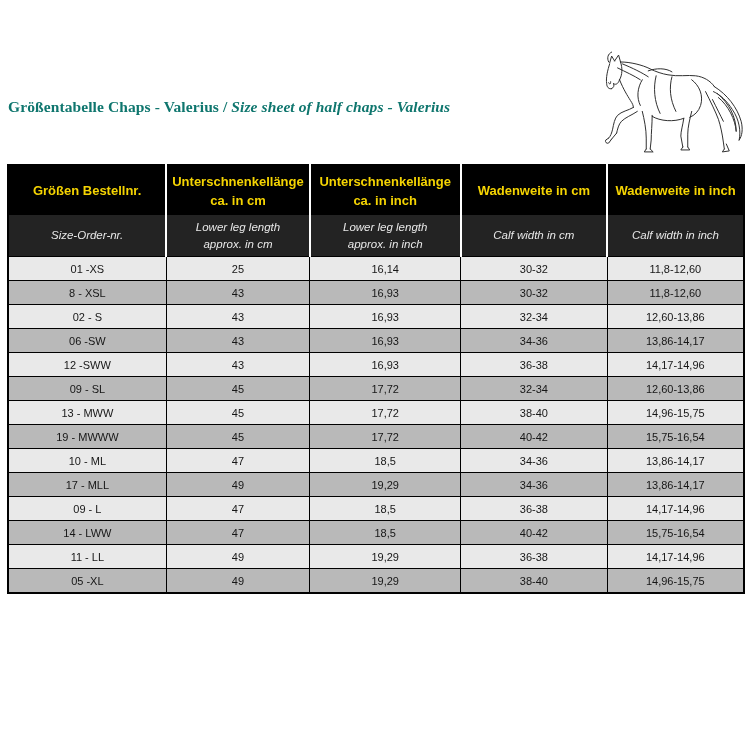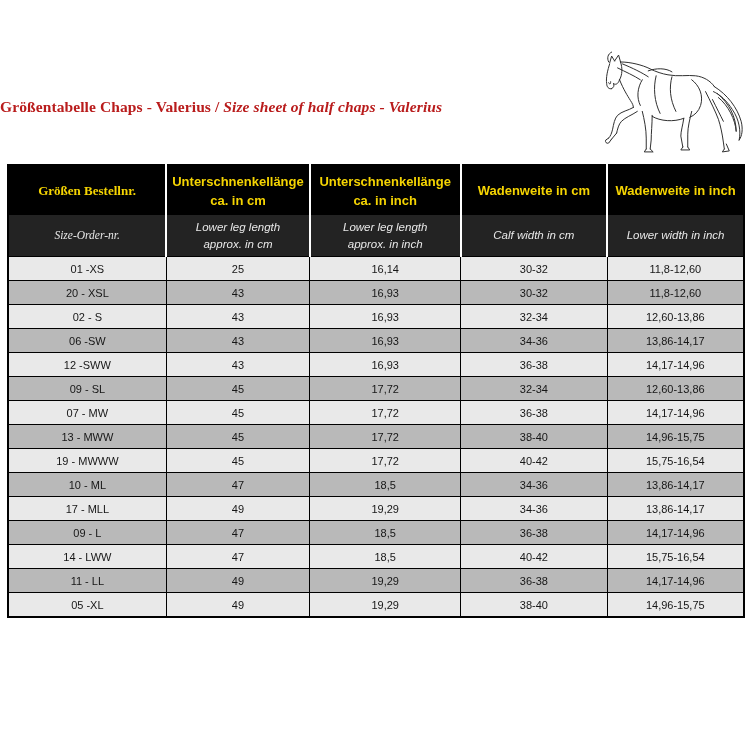--- a/index.html
+++ b/index.html
@@ -4,39 +4,39 @@
 <style>
   html, body { margin:0; padding:0; background:#ffffff; }
   body {
     width:754px; height:754px;
     font-family:"Liberation Sans", sans-serif;
     color:#111;
   }
   .sheet { position:relative; width:754px; height:754px; background:#fff; overflow:hidden; }
 
   .title {
-    position:absolute; left:0; top:98px;
+    position:absolute; left:8px; top:98px;
     font-family:"Liberation Serif", serif;
-    font-weight:bold; font-size:15.5px; color:#b91c1c;
+    font-weight:bold; font-size:15.5px; color:#0f766e;
     white-space:nowrap; letter-spacing:0.1px;
   }
   .title .en { font-style:italic; }
 
   .horse { position:absolute; top:40px; right:1px; width:172px; height:124px; }
 
   table.size-table {
     position:absolute; left:7px; top:164px; width:738px;
     border-collapse:collapse; table-layout:fixed;
     border:2px solid #000;
   }
   thead th {
     padding:0; margin:0; background:#000; vertical-align:top;
     border-left:2px solid #fff; font-weight:normal;
   }
-  thead th:first-child { border-left:none;font-family:Liberation Serif, serif; }
+  thead th:first-child { border-left:none; }
   .th-de {
     height:49px; display:flex; flex-direction:column; justify-content:center; align-items:center;
     background:#000; color:#f5d402; font-weight:bold; font-size:13px; line-height:19px;
   }
   .th-en {
     height:41px; display:flex; flex-direction:column; justify-content:center; align-items:center;
     background:#232323; color:#e8e8e8; font-style:italic; font-size:11.5px; line-height:17px;
     font-weight:normal;
   }
   tbody td {
@@ -149,35 +149,35 @@
           </div>
           <div class="th-en">
             <span>Calf width in cm</span>
           </div>
         </th>
         <th>
           <div class="th-de">
             <span>Wadenweite in inch</span>
           </div>
           <div class="th-en">
-            <span>Lower width in inch</span>
+            <span>Calf width in inch</span>
           </div>
         </th>
       </tr>
     </thead>
     <tbody>
         <tr>
           <td>01 -XS</td>
           <td>25</td>
           <td>16,14</td>
           <td>30-32</td>
           <td>11,8-12,60</td>
         </tr>
         <tr>
-          <td>20 - XSL</td>
+          <td>8 - XSL</td>
           <td>43</td>
           <td>16,93</td>
           <td>30-32</td>
           <td>11,8-12,60</td>
         </tr>
         <tr>
           <td>02 - S</td>
           <td>43</td>
           <td>16,93</td>
           <td>32-34</td>
@@ -198,27 +198,20 @@
           <td>14,17-14,96</td>
         </tr>
         <tr>
           <td>09 - SL</td>
           <td>45</td>
           <td>17,72</td>
           <td>32-34</td>
           <td>12,60-13,86</td>
         </tr>
         <tr>
-          <td>07 - MW</td>
-          <td>45</td>
-          <td>17,72</td>
-          <td>36-38</td>
-          <td>14,17-14,96</td>
-        </tr>
-        <tr>
           <td>13 - MWW</td>
           <td>45</td>
           <td>17,72</td>
           <td>38-40</td>
           <td>14,96-15,75</td>
         </tr>
         <tr>
           <td>19 - MWWW</td>
           <td>45</td>
           <td>17,72</td>

